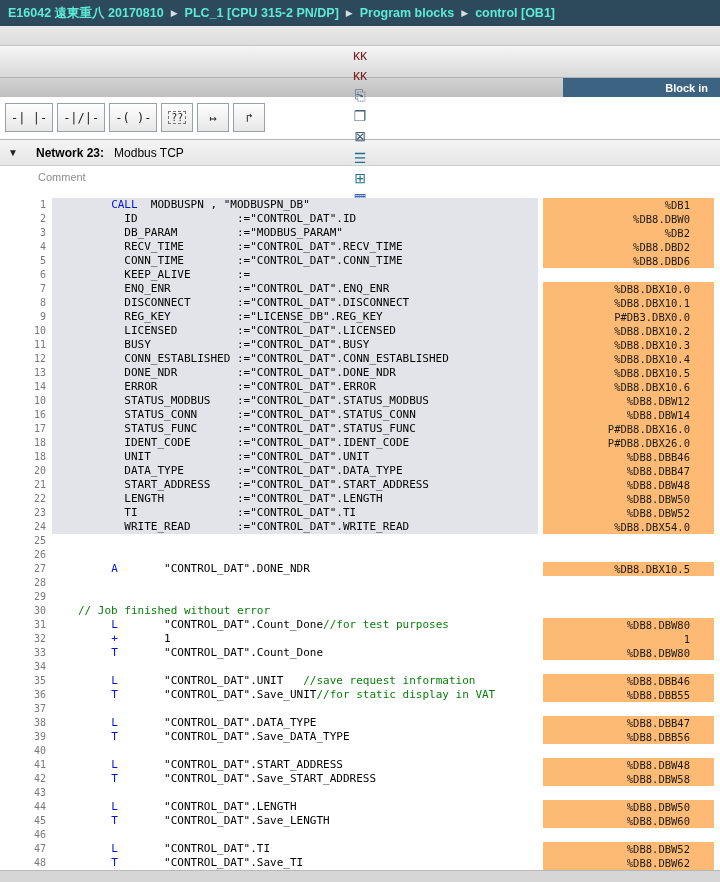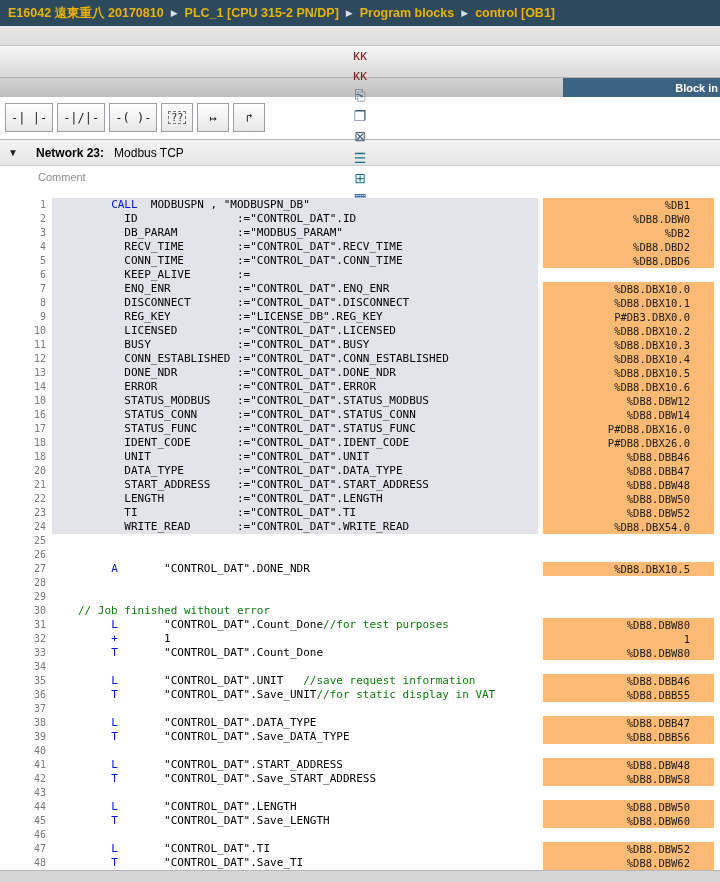--- a/index.html
+++ b/index.html
@@ -2,21 +2,21 @@
 <html><head>
 <meta charset="utf-8">
 <style>
   * { box-sizing: border-box; margin: 0; padding: 0; }
   html,body { width:720px; height:882px; overflow:hidden; background:#fff;
     font-family:"Liberation Sans", sans-serif; }
 
   
   .titlebar { height:26px; background:#2d4a5c; display:flex; align-items:center;
     padding:0 8px; gap:7px; white-space:nowrap; overflow:hidden; }
-  .crumb { color:#eab308; font-weight:bold; font-size:12.5px; cursor:default; }
+  .crumb { color:#5eead4; font-weight:bold; font-size:12.5px; cursor:default; }
   .crumbsep { color:#d6dee4; font-size:9px; }
 
   
   .menustrip { height:20px; background:linear-gradient(#e9e9e9,#dcdcdc);
     border-bottom:1px solid #c2c2c2; }
 
   
   .toolbar { height:32px; background:linear-gradient(#f6f6f6,#d8d8d8);
     border-bottom:1px solid #b2b2b2; display:flex; align-items:center;
     padding:0 5px; gap:2px;flex-direction:column; }
@@ -24,21 +24,21 @@
     justify-content:center; font-size:14px; border:1px solid transparent;
     border-radius:2px; background:transparent; cursor:default; }
   .tbicon.pressed { background:#dbe7f3; border:1px solid #8fb0cc; }
   .tbsep { width:1px; height:18px; background:#a8a8a8; margin:0 4px; }
 
   
   .blockstrip { height:19px; display:flex; background:linear-gradient(#d2d2d2,#bfbfbf); }
   .blockstrip .fill { flex:1; }
   .blockpane { width:157px; background:#3c6382; color:#fff; font-size:11px;
     font-weight:bold; display:flex; align-items:center; justify-content:flex-end;
-    padding-right:2px; overflow:hidden; white-space:nowrap; }
+    padding-right:12px; overflow:hidden; white-space:nowrap; }
 
   
   .ladbar { height:43px; background:#ffffff; border-bottom:1px solid #b5b5b5;
     display:flex; align-items:flex-start; padding:6px 0 0 5px; gap:4px; }
   .ladbtn { min-width:32px; height:29px; border:1px solid #9aa0a6;
     background:linear-gradient(#fefefe,#e7e7e7); display:flex; align-items:center;
     justify-content:center; font-family:"DejaVu Sans Mono", monospace;
     font-size:12px; padding:0 5px; color:#222; cursor:default; }
   .ladbtn .boxed { border:1px dashed #777; padding:0 2px; font-size:10px; }
 

